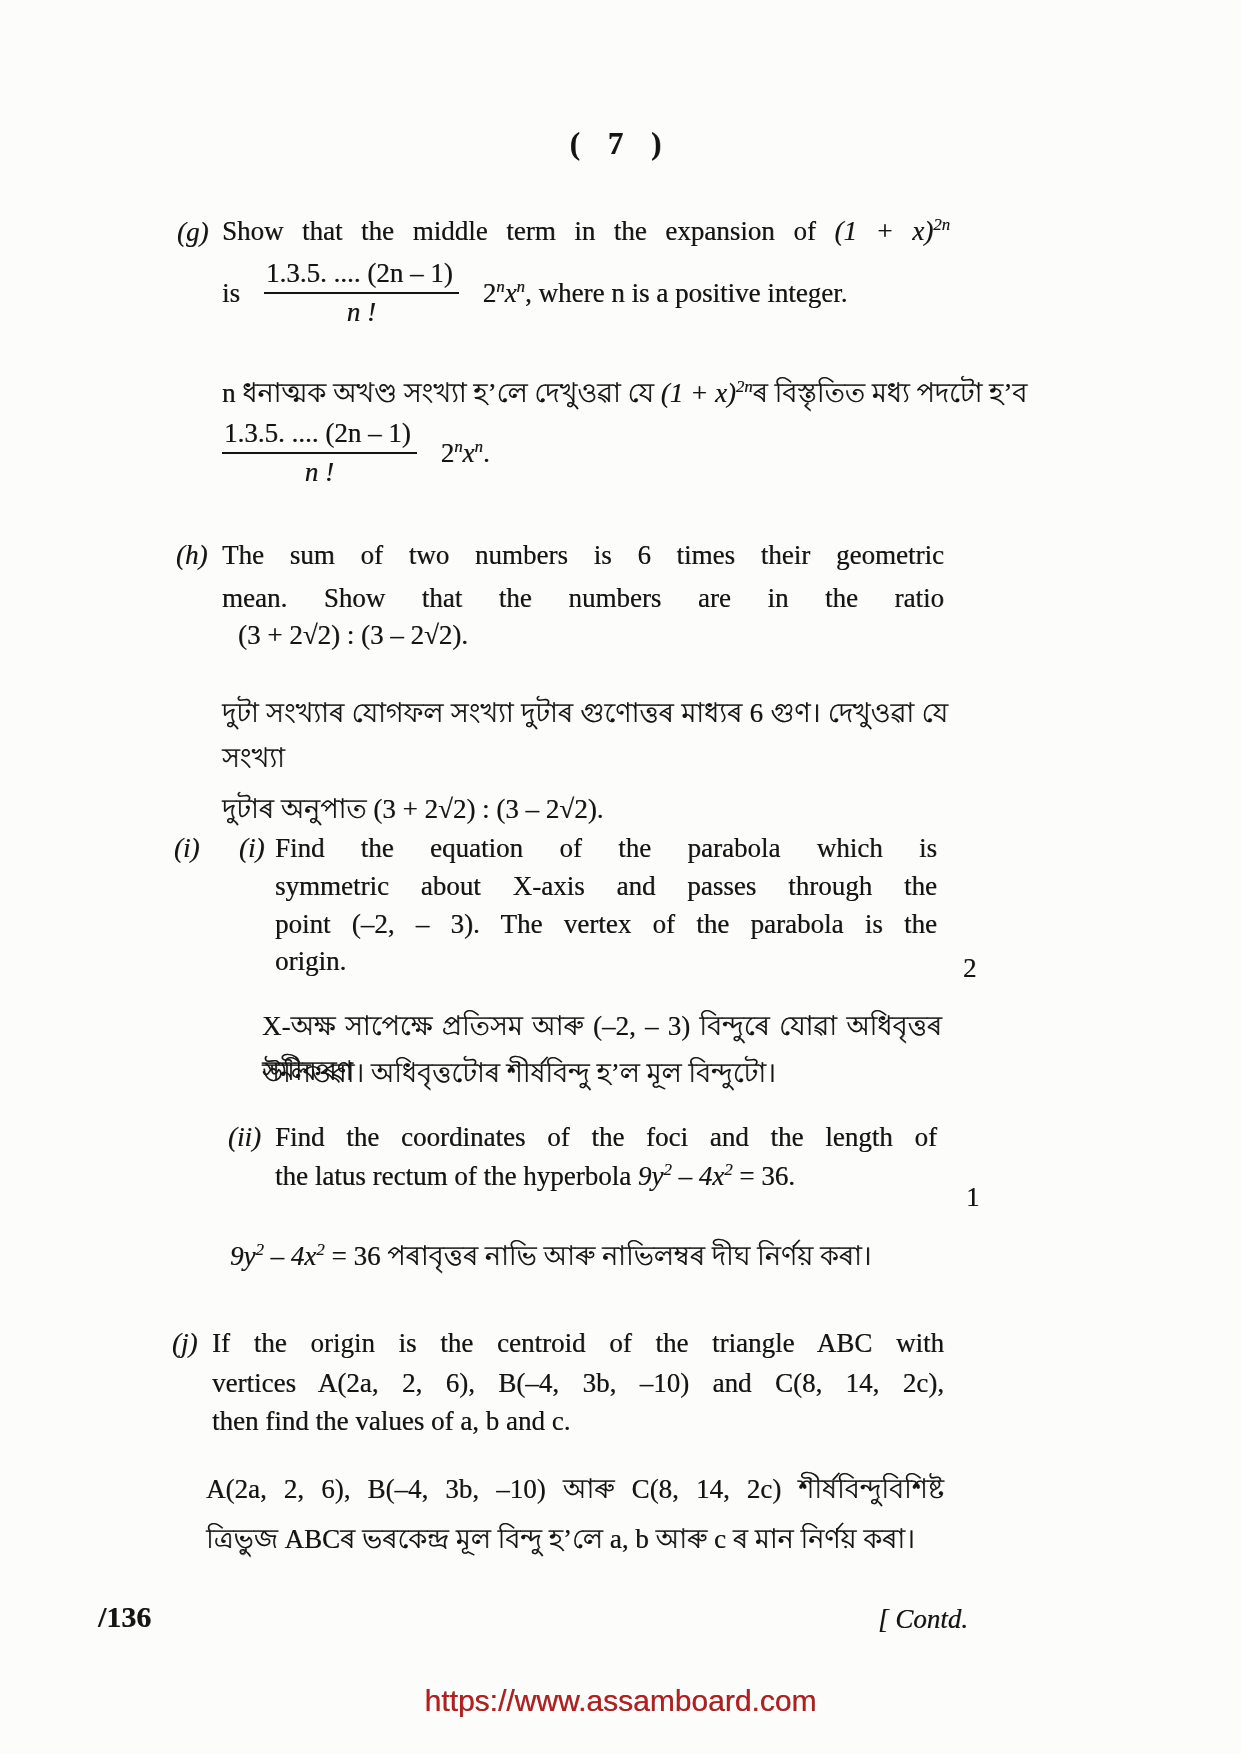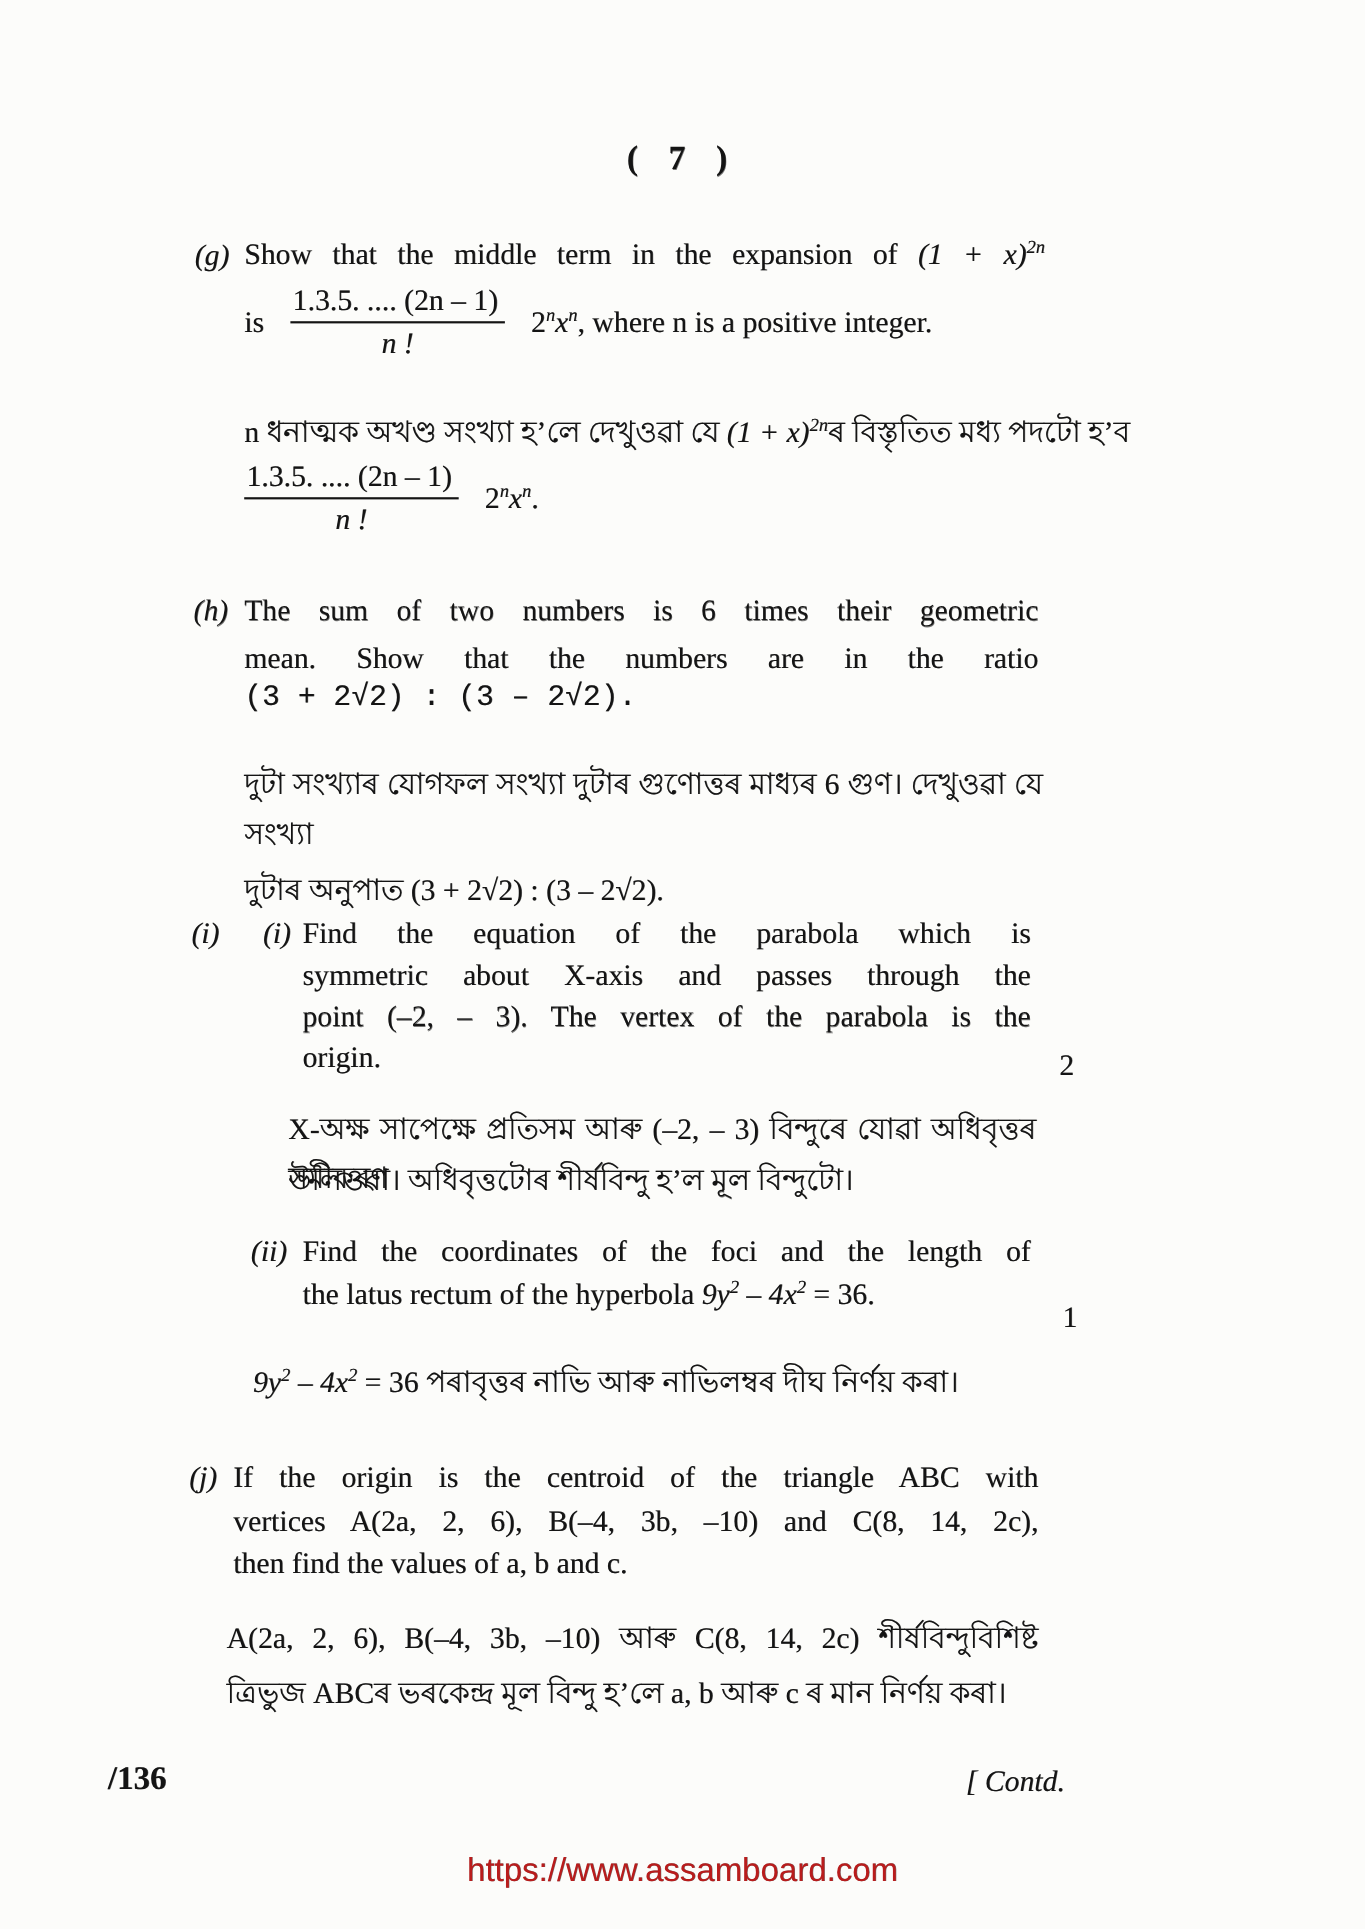--- a/index.html
+++ b/index.html
@@ -57,21 +57,21 @@
       <span class="num">1.3.5. .... (2n – 1)</span>
       <span class="den">n !</span>
     </span>
     <span><span>2</span><sup>n</sup><span class="it">x</span><sup>n</sup><span>.</span></span>
   </div>
 
   <div class="abs qlabel" style="left:176px; top:540px;">(h)</div>
 
   <div class="abs en just" style="left:222px; top:540px; width:722px;">The sum of two numbers is 6 times their geometric</div>
   <div class="abs en just" style="left:222px; top:583px; width:722px;">mean. Show that the numbers are in the ratio</div>
-  <div class="abs en" style="left:222px; top:620px;font-family:Liberation Mono, monospace;">(3 + 2√2) : (3 – 2√2).</div>
+  <div class="abs en" style="left:238px; top:620px;">(3 + 2√2) : (3 – 2√2).</div>
 
   <div class="abs en just" style="left:222px; top:692px; width:726px;">দুটা সংখ্যাৰ যোগফল সংখ্যা দুটাৰ গুণোত্তৰ মাধ্যৰ 6 গুণ। দেখুওৱা যে সংখ্যা</div>
   <div class="abs en" style="left:222px; top:740px;margin-top:48px;">দুটাৰ অনুপাত (3 + 2√2) : (3 – 2√2).</div>
 
   <div class="abs qlabel" style="left:174px; top:833px;">(i)</div>
   <div class="abs qlabel" style="left:239px; top:833px;">(i)</div>
 
   <div class="abs en just" style="left:275px; top:871px; width:662px;">symmetric about X-axis and passes through the</div>
   <div class="abs en just" style="left:275px; top:833px; width:662px;">Find the equation of the parabola which is</div>
   <div class="abs en just" style="left:275px; top:909px; width:662px;">point (–2, – 3). The vertex of the parabola is the</div>

